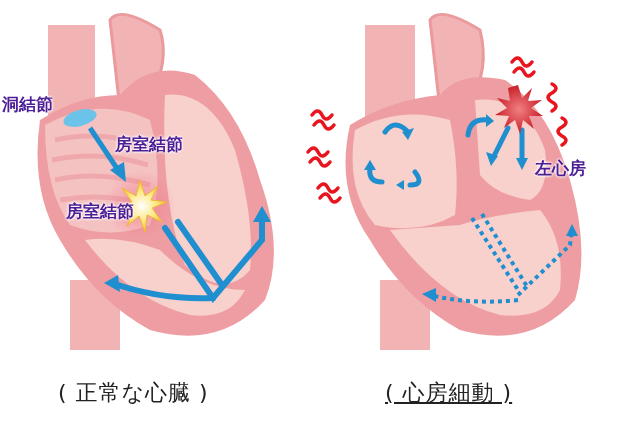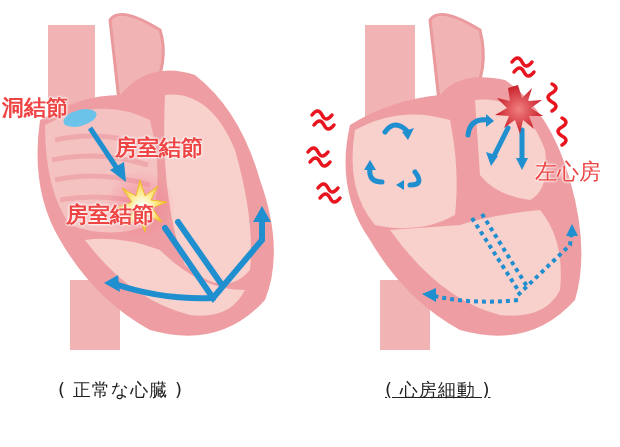--- a/index.html
+++ b/index.html
@@ -1,22 +1,22 @@
 <!DOCTYPE html>
 <html><head>
 <meta charset="utf-8">
 <style>
   html, body { margin:0; padding:0; background:#ffffff; }
   body { width:620px; height:447px; position:relative; overflow:hidden;
          font-family:"DejaVu Sans","Liberation Sans",sans-serif; }
   .panel { position:absolute; top:0; }
   .panel svg { display:block; }
-  .label { position:absolute; color:#ef4444; font-weight:bold; font-size:22px; white-space:nowrap;
+  .label { position:absolute; color:#4c1d95; font-weight:bold; font-size:17px; white-space:nowrap;
            text-shadow: 0 0 3px #fff, 0 0 3px #fff, 0 0 2px #fff; }
-  .caption { position:absolute; top:378px; font-size:18px; color:#222; white-space:nowrap; letter-spacing:1px; }
+  .caption { position:absolute; top:378px; font-size:22px; color:#222; white-space:nowrap; letter-spacing:1px; }
 </style>
 </head>
 <body>
 
 <div class="panel" style="left:0;width:310px;height:370px;">
   <svg width="310" height="370" viewBox="0 0 310 370">
     <defs>
       <radialGradient id="spkL" cx="50%" cy="50%" r="50%">
         <stop offset="0%" stop-color="#ffffff"></stop>
         <stop offset="55%" stop-color="#fbe98a"></stop>
@@ -121,16 +121,16 @@
       <path d="M222 62 q6 -8 10 0 q4 8 10 0 M224 72 q6 -8 10 0 q4 8 10 0"></path>
       <path d="M262 84 q8 4 0 9 q-8 4 0 9 q8 4 0 9"></path>
       <path d="M272 118 q8 4 0 9 q-8 4 0 9 q8 4 0 9"></path>
     </g>
   </svg>
 </div>
 
 <div class="label" style="left:2px;top:93px;">洞結節</div>
 <div class="label" style="left:115px;top:133px;">房室結節</div>
 <div class="label" style="left:18px;top:200px;margin-left:48px;">房室結節</div>
-<div class="label" style="left:535px;top:157px;font-weight:normal;">左心房</div>
+<div class="label" style="left:535px;top:157px;font-weight:bold;">左心房</div>
 
 <div class="caption" style="left:58px;">( 正常な心臓 )</div>
 <div class="caption" style="left:385px;text-decoration:underline;">( 心房細動 )</div>
 
 </body></html>

